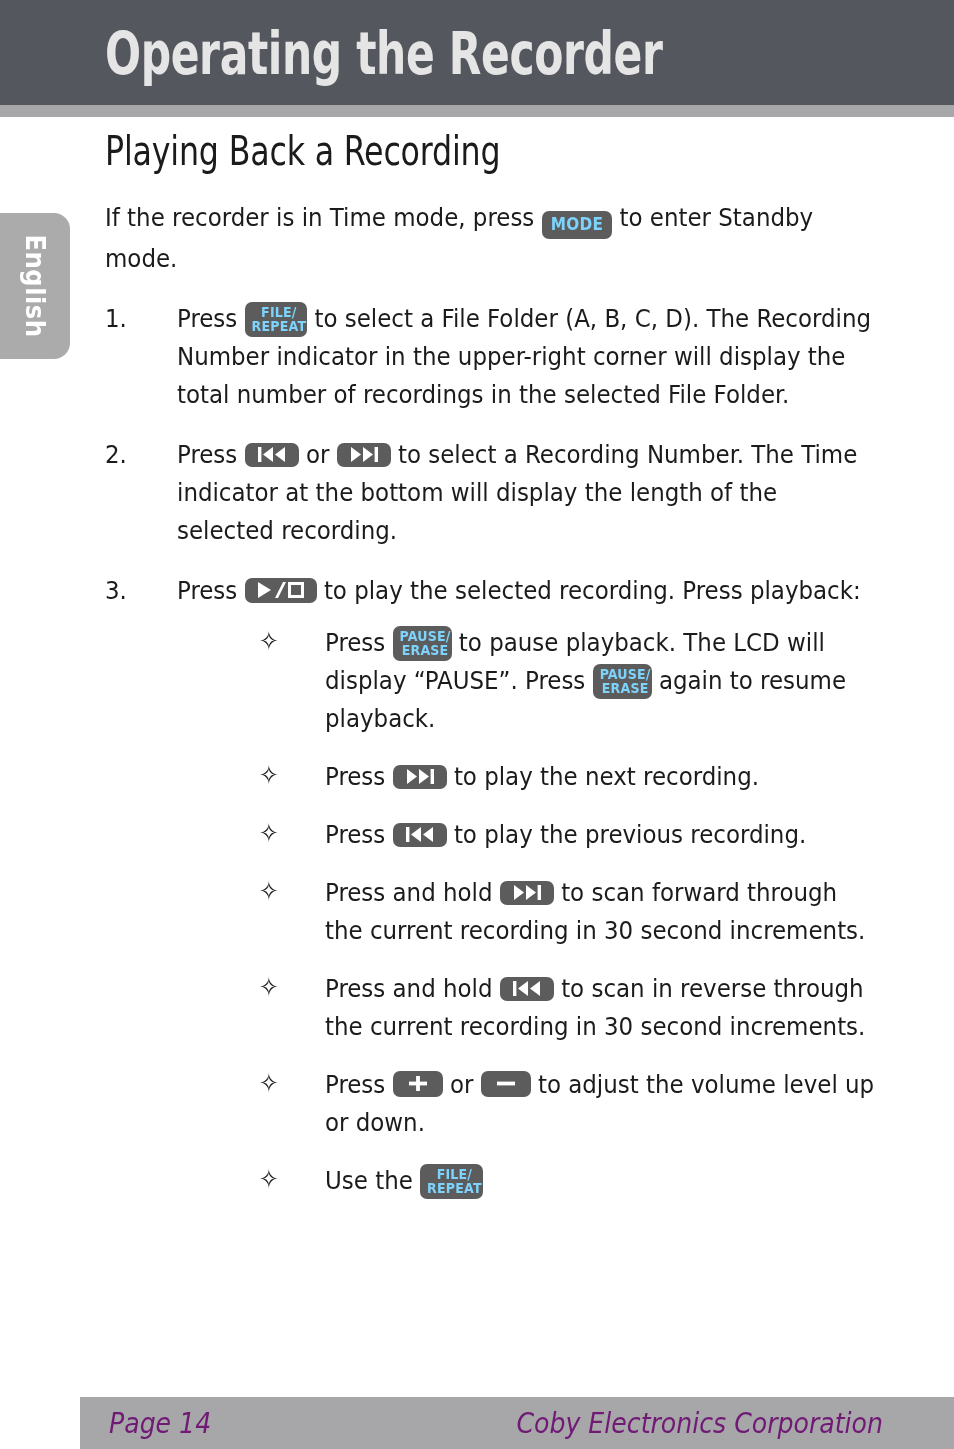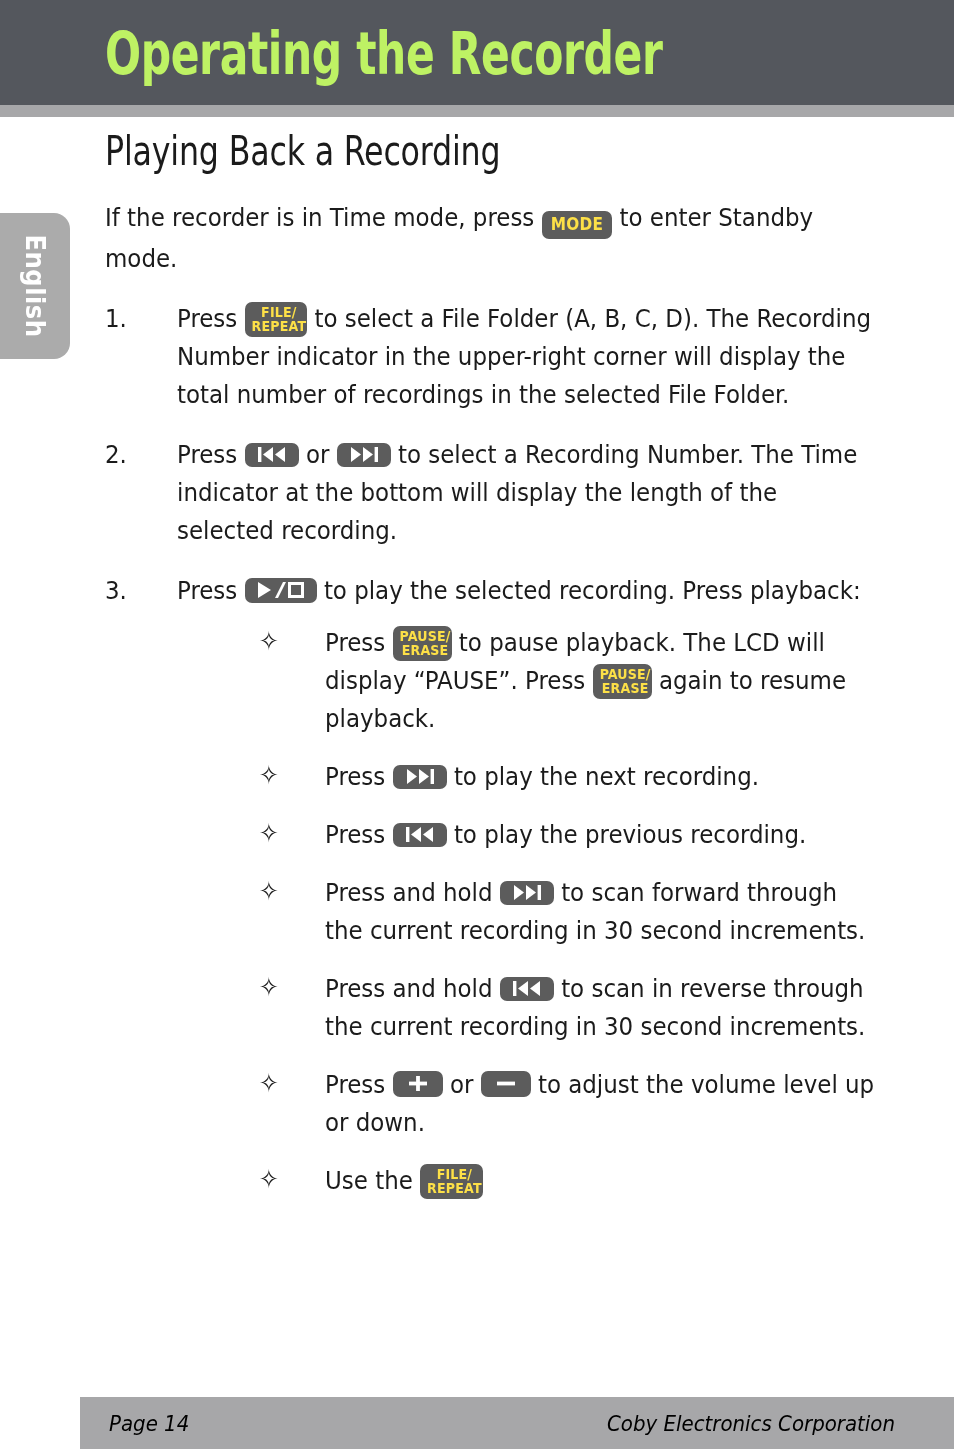--- a/index.html
+++ b/index.html
@@ -22,21 +22,21 @@
     left: 0;
     width: 954px;
     height: 105px;
     background: #54575d;
   }
   .header-title {
     position: absolute;
     left: 105px;
     top: 50%;
     transform: translateY(-50%);
-    color: #bef264;
+    color: #e5e5e5;
     font-family: "DejaVu Sans Condensed", "Liberation Sans Narrow", "Liberation Sans", sans-serif;
     font-size: 52px;
     font-weight: bold;
     letter-spacing: -0.5px;
     transform-origin: left center;
     white-space: nowrap;
   }
   .header-title-inner {
     display: inline-block;
     transform: scaleX(0.80);
@@ -142,21 +142,21 @@
     top: -1px;
     font-size: 26px;
     color: #1b1b1b;
   }
   .sub-wrap { padding-left: 72px; }
 
   
   .key {
     display: inline-block;
     background: #5c5c5c;
-    color: #fde047;
+    color: #7dd3fc;
     border-radius: 7px;
     vertical-align: -4px;
     text-align: center;
     font-family: "DejaVu Sans Condensed", "Liberation Sans Narrow", "Liberation Sans", sans-serif;
     font-weight: bold;
     line-height: 1;
     box-sizing: border-box;
   }
   .key-text {
     padding: 5px 9px 6px 9px;
@@ -191,27 +191,27 @@
     left: 80px;
     bottom: 0;
     width: 874px;
     height: 52px;
     background: #a7a7a9;
   }
   .footer-left, .footer-right {
     position: absolute;
     top: 50%;
     transform: translateY(-50%);
-    color: #000000;
+    color: #701a75;
     font-style: italic;
     font-family: "DejaVu Sans Condensed", "Liberation Sans Narrow", "Liberation Sans", sans-serif;
-    font-size: 22px;
+    font-size: 28px;
   }
   .footer-left { left: 29px; }
-  .footer-right { right: 59px; }
+  .footer-right { right: 71px; }
 </style>
 </head>
 <body>
 
 <div class="header-bar">
   <div class="header-title">
     <span class="header-title-inner">Operating the Recorder</span>
   </div>
 </div>
 <div class="header-underbar"></div>

